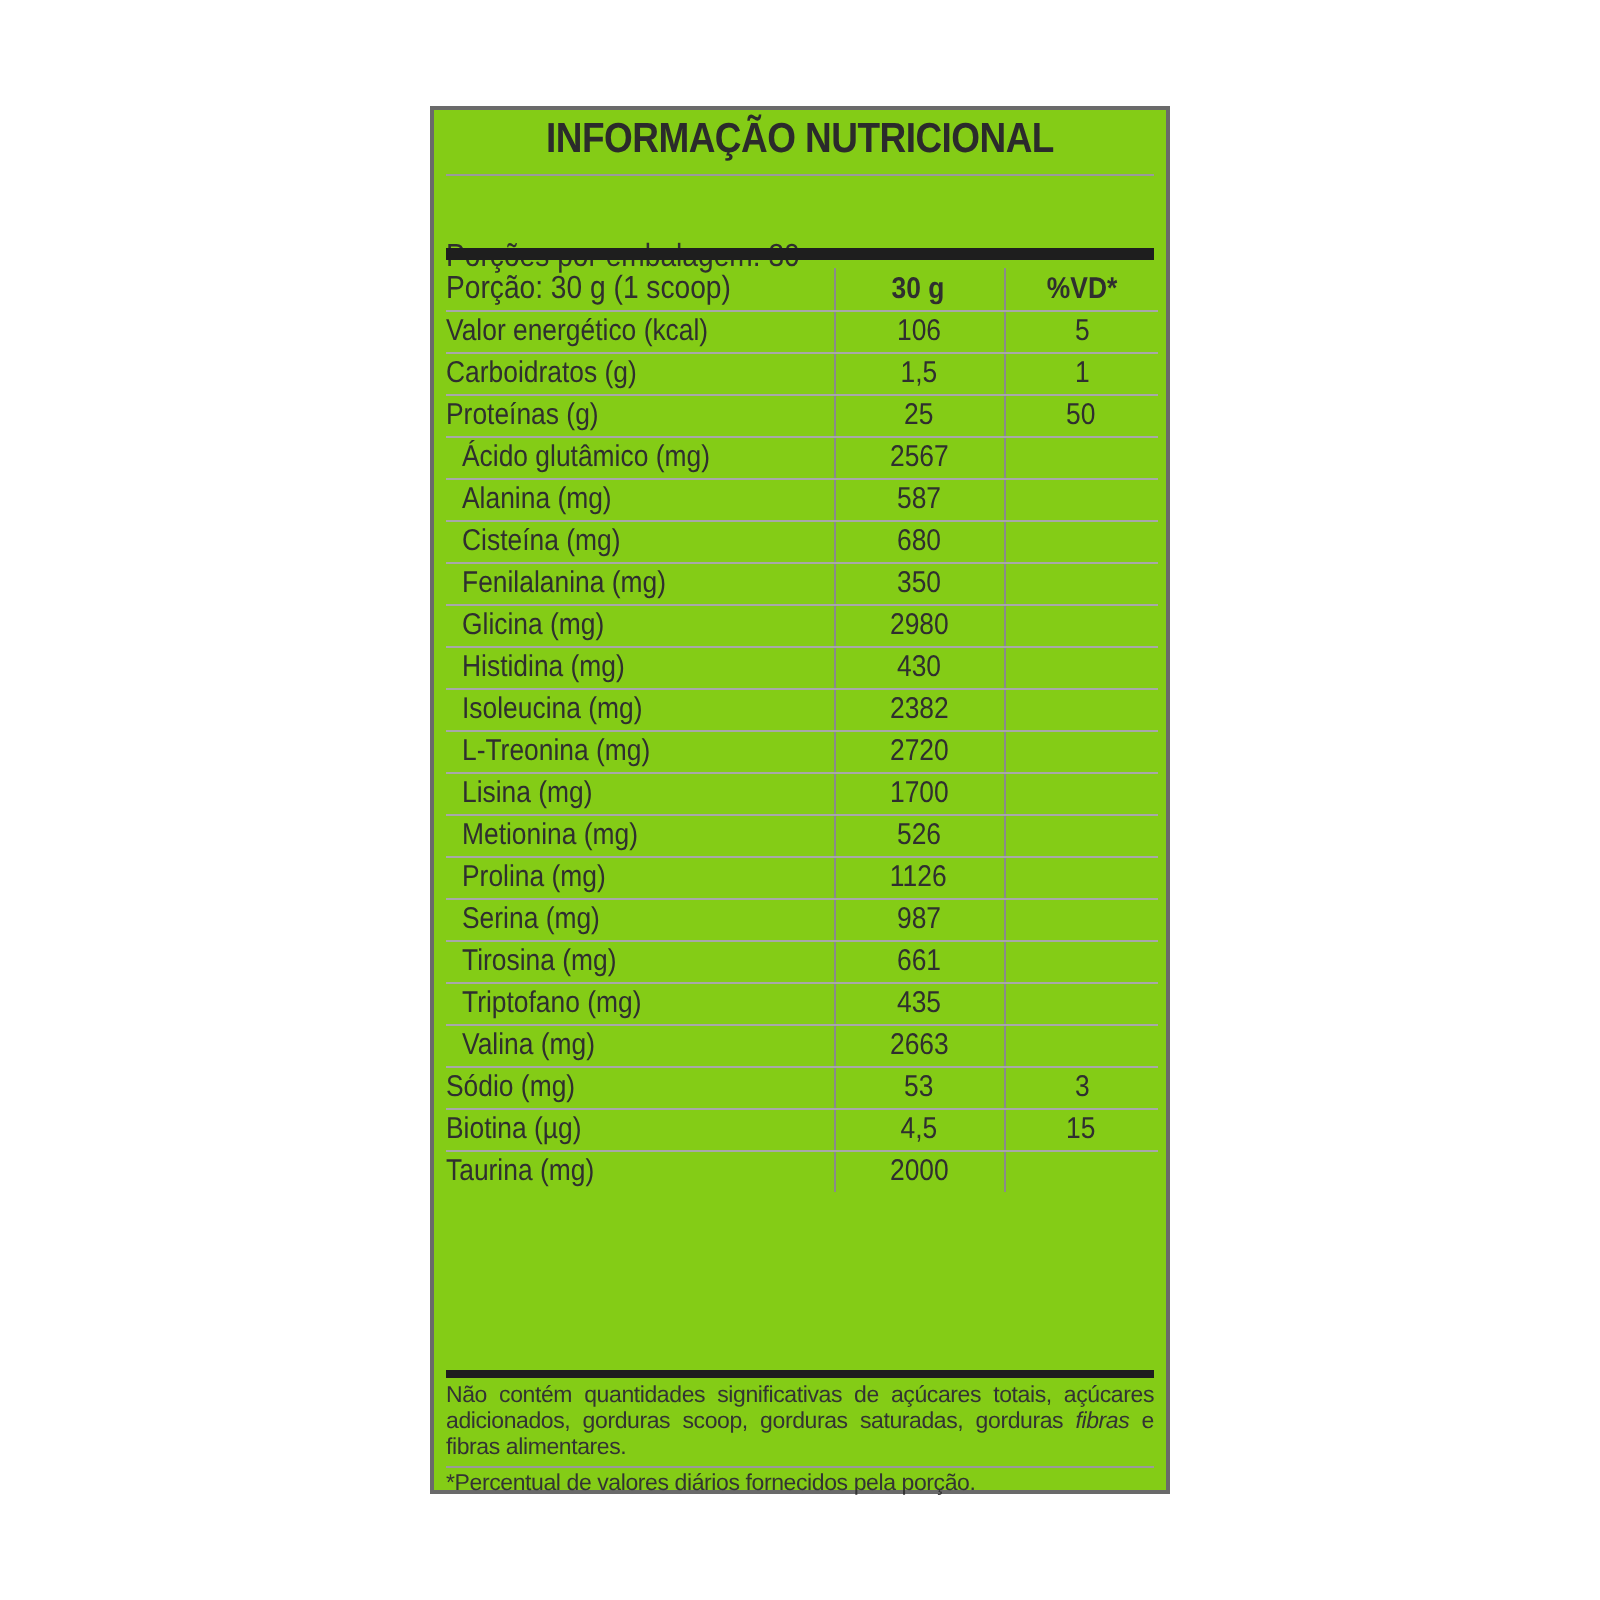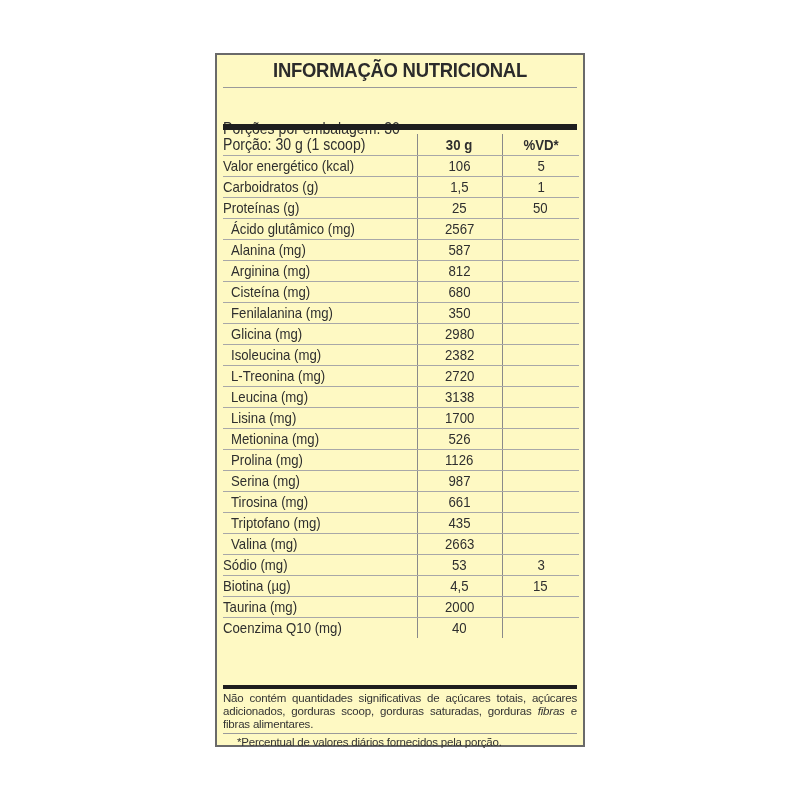--- a/index.html
+++ b/index.html
@@ -15,21 +15,21 @@
       font-family: "Liberation Sans", sans-serif;
       color: #2a2a2a;
     }
     .label {
       position: absolute;
       left: 215px;
       top: 53px;
       width: 366px;
       height: 690px;
       border: 2px solid #6a6a6a;
-      background: #fef9c3;
+      background: #84cc16;
       box-sizing: content-box;
     }
     .title {
       position: absolute;
       left: 0;
       top: 3px;
       width: 100%;
       text-align: center;
       font-weight: bold;
       font-size: 21px;
@@ -120,21 +120,20 @@
       text-align: justify;
       text-align-last: left;
       letter-spacing: -0.2px;
       padding-bottom: 2px;
       border-bottom: 1px solid #9a9a9a;
     }
     .footer .note i { font-style: italic; }
     .footer .pct {
       padding-top: 2px;
       letter-spacing: -0.2px;
-      margin-left: 14px;
     }
   </style>
 </head>
 <body>
 
 <div class="label">
   <div class="title">INFORMAÇÃO NUTRICIONAL</div>
   <div class="title-rule"></div>
   <div class="servings">
     <div>Porções por embalagem: 30</div>
@@ -175,52 +174,47 @@
           <td class="cname indent"><span>Ácido glutâmico (mg)</span></td>
           <td class="c2"><span>2567</span></td>
           <td class="c3"><span></span></td>
         </tr>
         <tr>
           <td class="cname indent"><span>Alanina (mg)</span></td>
           <td class="c2"><span>587</span></td>
           <td class="c3"><span></span></td>
         </tr>
         <tr>
-          <td class="cname indent"><span>Arginina (mg)</span></td>
-          <td class="c2"><span>812</span></td>
-          <td class="c3"><span></span></td>
-        </tr>
-        <tr>
           <td class="cname indent"><span>Cisteína (mg)</span></td>
           <td class="c2"><span>680</span></td>
           <td class="c3"><span></span></td>
         </tr>
         <tr>
           <td class="cname indent"><span>Fenilalanina (mg)</span></td>
           <td class="c2"><span>350</span></td>
           <td class="c3"><span></span></td>
         </tr>
         <tr>
           <td class="cname indent"><span>Glicina (mg)</span></td>
           <td class="c2"><span>2980</span></td>
           <td class="c3"><span></span></td>
         </tr>
         <tr>
+          <td class="cname indent"><span>Histidina (mg)</span></td>
+          <td class="c2"><span>430</span></td>
+          <td class="c3"><span></span></td>
+        </tr>
+        <tr>
           <td class="cname indent"><span>Isoleucina (mg)</span></td>
           <td class="c2"><span>2382</span></td>
           <td class="c3"><span></span></td>
         </tr>
         <tr>
           <td class="cname indent"><span>L-Treonina (mg)</span></td>
           <td class="c2"><span>2720</span></td>
-          <td class="c3"><span></span></td>
-        </tr>
-        <tr>
-          <td class="cname indent"><span>Leucina (mg)</span></td>
-          <td class="c2"><span>3138</span></td>
           <td class="c3"><span></span></td>
         </tr>
         <tr>
           <td class="cname indent"><span>Lisina (mg)</span></td>
           <td class="c2"><span>1700</span></td>
           <td class="c3"><span></span></td>
         </tr>
         <tr>
           <td class="cname indent"><span>Metionina (mg)</span></td>
           <td class="c2"><span>526</span></td>
@@ -257,25 +251,20 @@
           <td class="c3"><span>3</span></td>
         </tr>
         <tr>
           <td class="cname"><span>Biotina (µg)</span></td>
           <td class="c2"><span>4,5</span></td>
           <td class="c3"><span>15</span></td>
         </tr>
         <tr>
           <td class="cname"><span>Taurina (mg)</span></td>
           <td class="c2"><span>2000</span></td>
-          <td class="c3"><span></span></td>
-        </tr>
-        <tr>
-          <td class="cname"><span>Coenzima Q10 (mg)</span></td>
-          <td class="c2"><span>40</span></td>
           <td class="c3"><span></span></td>
         </tr>
       </tbody>
   </table>
 
   <div class="thick-bar bottom"></div>
 
   <div class="footer">
     <div class="note"><span>Não contém quantidades significativas de açúcares totais, açúcares adicionados, gorduras scoop, gorduras saturadas, gorduras </span><i>fibras</i><span> e fibras alimentares.</span></div>
     <div class="pct">*Percentual de valores diários fornecidos pela porção.</div>

